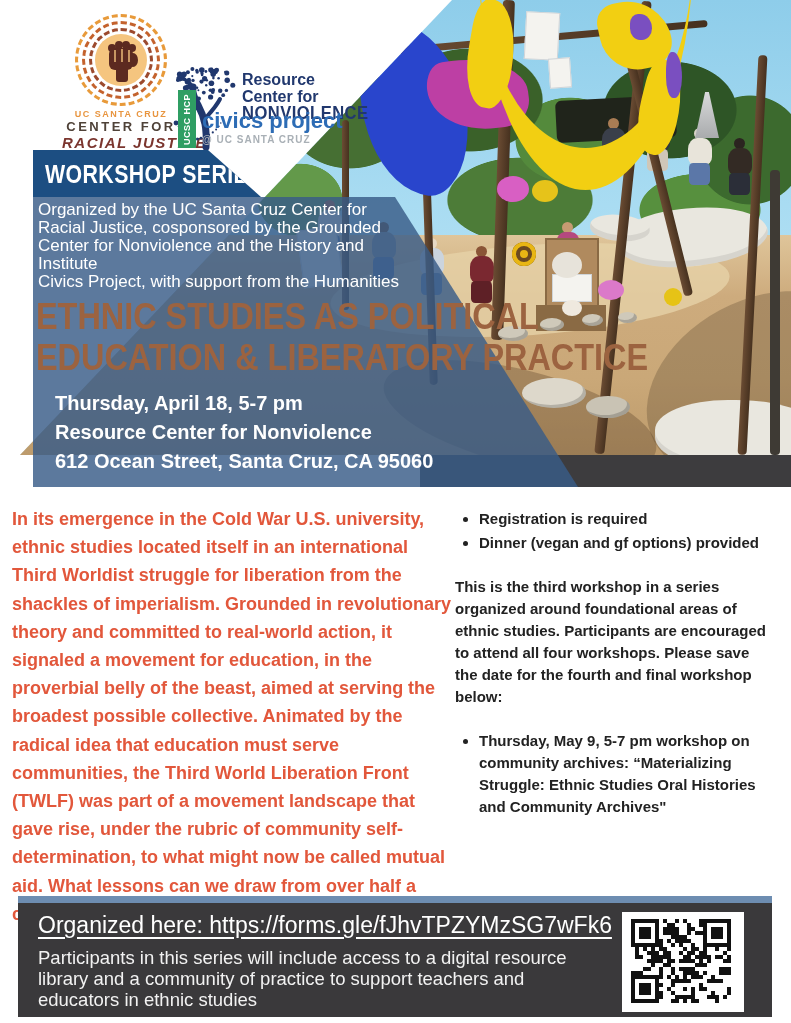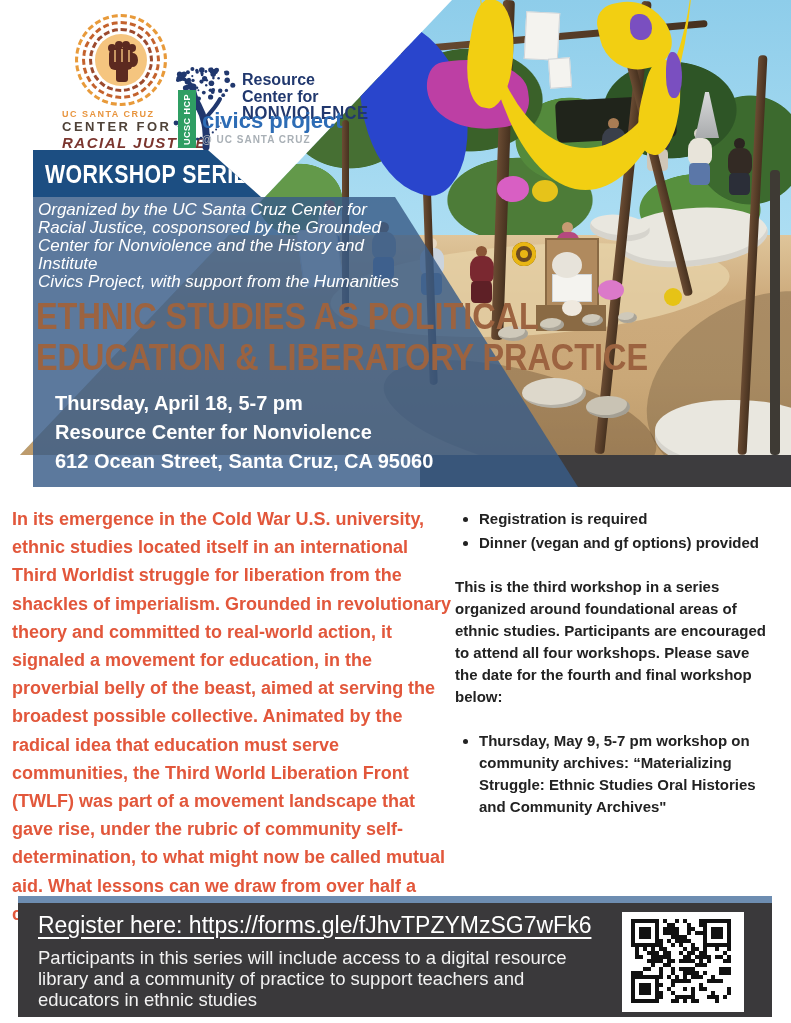--- a/index.html
+++ b/index.html
@@ -58,28 +58,28 @@
 
   
   .grayband{position:absolute;left:420px;top:455px;width:371px;height:32px;background:#3d3c3e;}
   .overlay{position:absolute;left:0;top:0;width:791px;height:487px;background:var(--overlay);
     clip-path:polygon(33px 197px,395px 197px,578px 487px,33px 487px);}
   .banner{position:absolute;left:33px;top:150px;width:232px;height:47px;background:var(--navy);
     clip-path:polygon(0 0,175px 0,228px 100%,0 100%);}
   .banner span{position:absolute;left:12px;top:9px;color:#fff;font-size:26px;font-weight:bold;
     letter-spacing:.5px;transform:scaleX(.82);transform-origin:left;white-space:nowrap;}
   .organized{position:absolute;left:38px;top:201px;color:#fff;font-size:17px;line-height:18px;}
-  .organized span{display:block;white-space:nowrap;font-style:italic;}
+  .organized span{display:block;white-space:nowrap;}
   .title{position:absolute;left:36px;top:296px;color:var(--title-brown);font-weight:bold;
     font-size:36px;line-height:41px;transform:scaleX(.9);transform-origin:left;white-space:nowrap;letter-spacing:0;}
   .when{position:absolute;left:55px;top:389px;color:#fff;font-weight:bold;font-size:20px;line-height:29px;}
   .when span{display:block;white-space:nowrap;}
 
   
-  .crj{position:absolute;left:62px;top:14px;width:118px;text-align:left;}
+  .crj{position:absolute;left:62px;top:14px;width:118px;text-align:center;}
   .crj-rings{position:relative;width:92px;height:92px;margin:0 auto;}
   .ring{position:absolute;border-radius:50%;}
   .r1{inset:0;border:3px dashed #e89a3a;}
   .r2{inset:7px;border:3px dashed #c4622d;}
   .r3{inset:14px;border:3px dashed #9c4a2e;}
   .r4{inset:20px;background:#f5c57f;}
   .fist{position:absolute;inset:0;display:flex;align-items:center;justify-content:center;}
   .crj-l1{margin-top:3px;color:#e8953f;font-size:9px;font-weight:bold;letter-spacing:1.5px;}
   .crj-l2{color:#4f4238;font-size:13px;font-weight:bold;letter-spacing:2.5px;}
   .crj-l3{color:#7b352e;font-size:15px;font-weight:bold;font-style:italic;letter-spacing:1.5px;white-space:nowrap;}
@@ -379,21 +379,21 @@
       <li>Registration is required</li>
       <li>Dinner (vegan and gf options) provided</li>
     </ul>
     <p>This is the third workshop in a series organized around foundational areas of ethnic studies. Participants are encouraged to attend all four workshops. Please save the date for the fourth and final workshop below:</p>
     <ul>
       <li>Thursday, May 9, 5-7 pm workshop on community archives: “Materializing Struggle: Ethnic Studies Oral Histories and Community Archives"</li>
     </ul>
   </div>
 
   <div class="footer">
-    <a class="register" href="#">Register here: https://forms.gle/fJhvTPZYMzSG7wFk6</a>
+    <a class="register" href="#">Organized here: https://forms.gle/fJhvTPZYMzSG7wFk6</a>
     <div class="participation">Participants in this series will include access to a digital resource library and a community of practice to support teachers and educators in ethnic studies</div>
     <div class="qr">
       <svg id="qr-svg" width="104" height="86" viewBox="0 0 104 86">
           <rect x="32" y="0" width="4" height="4" fill="#111"></rect>
           <rect x="44" y="0" width="4" height="4" fill="#111"></rect>
           <rect x="52" y="0" width="4" height="4" fill="#111"></rect>
           <rect x="68" y="0" width="4" height="4" fill="#111"></rect>
           <rect x="36" y="4" width="4" height="4" fill="#111"></rect>
           <rect x="40" y="4" width="4" height="4" fill="#111"></rect>
           <rect x="56" y="4" width="4" height="4" fill="#111"></rect>

